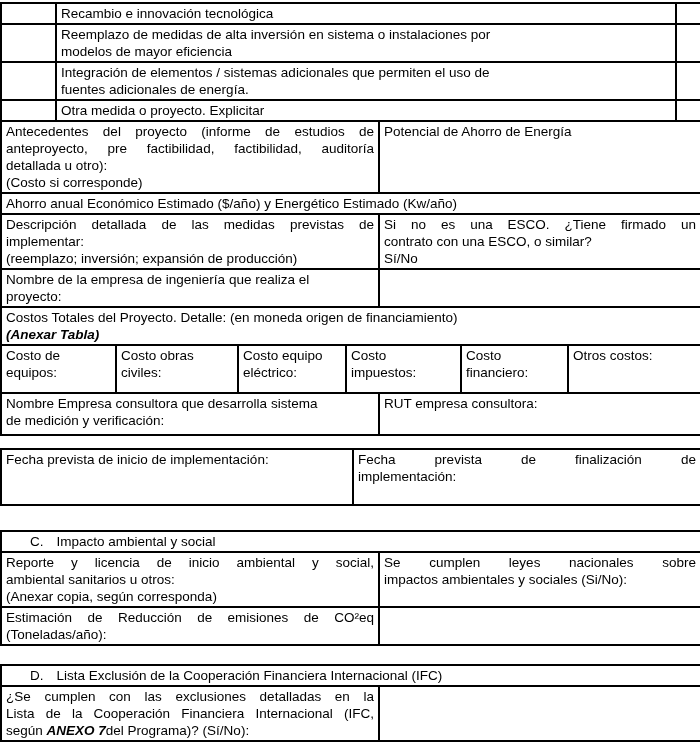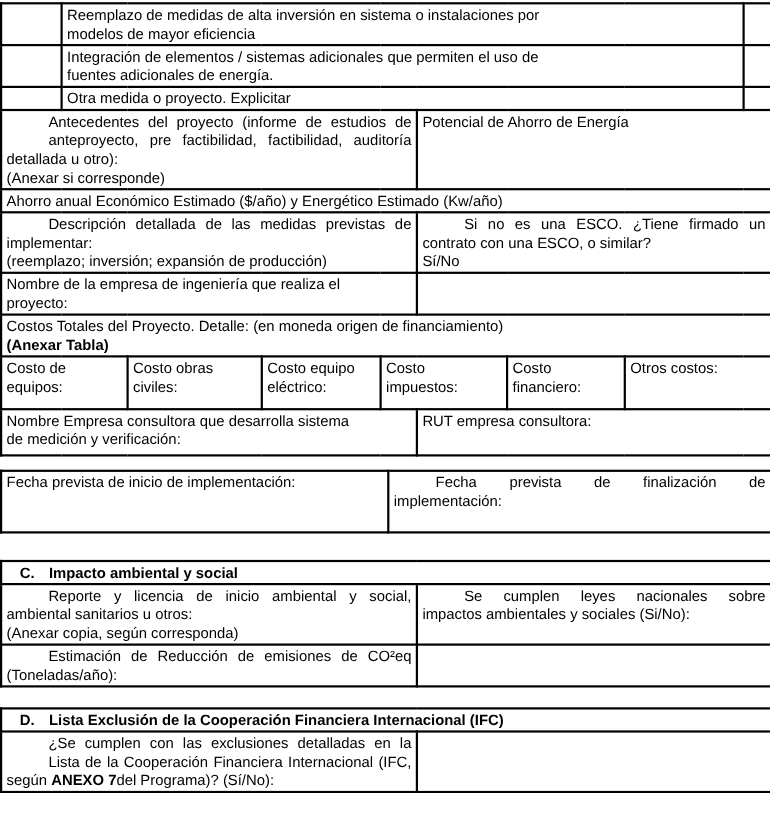--- a/index.html
+++ b/index.html
@@ -8,23 +8,23 @@
     width: 700px;
     padding: 2px 0 0 0;
     font-family: "Liberation Sans", sans-serif;
     font-size: 13.5px;
     line-height: 17px;
     color: #000;
   }
   table { border-collapse: collapse; table-layout: fixed; width: 700px; }
   td { border: 2px solid #000; vertical-align: top; padding: 1px 4px; }
   .pl   { white-space: pre-line; }
-  .just { white-space: pre-line; text-align: justify; text-align-last: justify; margin-left: 38px; }
-  .b    { font-weight: bold; }
-  .hdr  { padding-left: 16px; font-weight: bold; margin-top: 24px; }
+  .just { white-space: pre-line; text-align: justify; text-align-last: justify; }
+  .b    { font-weight: bold; font-style: italic; }
+  .hdr  { padding-left: 28px; font-weight: normal; margin-top: 24px; }
   .hdr .letter { display: inline-block; margin-right: 13px; }
   tr.tr-costos > td     { height: 48px; }
   tr.tr-consultora > td { height: 42px; margin-top: 40px; }
   tr.tr-fechas > td     { height: 56px; }
   #tabla-fechas  { margin-top: 12px; }
   #tabla-impacto { margin-top: 24px; }
   #tabla-ifc     { margin-top: 18px; }
 </style>
 </head>
 <body>
@@ -35,20 +35,25 @@
       <col style="width:60px">
       <col style="width:122px">
     <col style="width:108px">
       <col style="width:33px">
       <col style="width:82px">
     <col style="width:107px">
       <col style="width:108px">
       <col style="width:25px">
   </colgroup>
   <tbody>
+      <tr>
+    <td></td>
+    <td colspan="7" class="pl">Recambio e innovación tecnológica</td>
+    <td></td>
+  </tr>
   <tr>
     <td></td>
     <td colspan="7" class="pl">Reemplazo de medidas de alta inversión en sistema o instalaciones por
 modelos de mayor eficiencia</td>
     <td></td>
   </tr>
   <tr>
     <td></td>
     <td colspan="7" class="pl">Integración de elementos / sistemas adicionales que permiten el uso de
 fuentes adicionales de energía.</td>
@@ -57,21 +62,21 @@
   <tr>
     <td></td>
     <td colspan="7" class="pl">Otra medida o proyecto. Explicitar</td>
     <td></td>
   </tr>
   <tr>
     <td colspan="5">
       <div class="just">Antecedentes del proyecto (informe de estudios de
 anteproyecto, pre factibilidad, factibilidad, auditoría</div>
       <div class="pl">detallada u otro):
-(Anexar si corresponde)</div>
+(Costo si corresponde)</div>
     </td>
     <td colspan="4">Potencial de Ahorro de Energía</td>
   </tr>
   <tr>
     <td colspan="9">Ahorro anual Económico Estimado ($/año) y Energético Estimado (Kw/año)</td>
   </tr>
   <tr>
     <td colspan="5">
       <div class="just">Descripción detallada de las medidas previstas de</div>
       <div class="pl">implementar:

